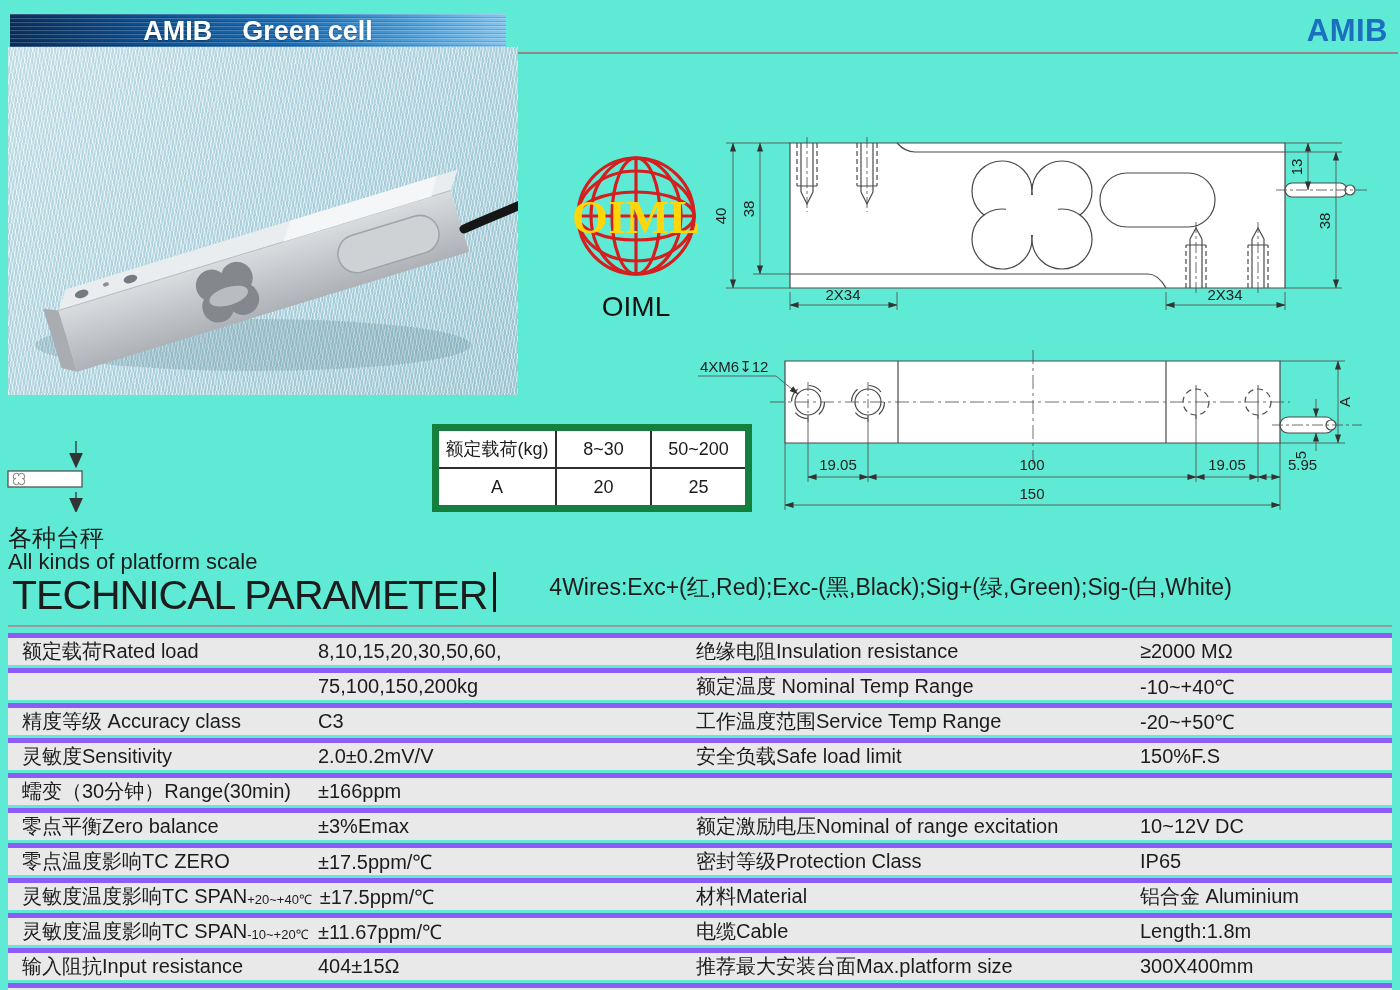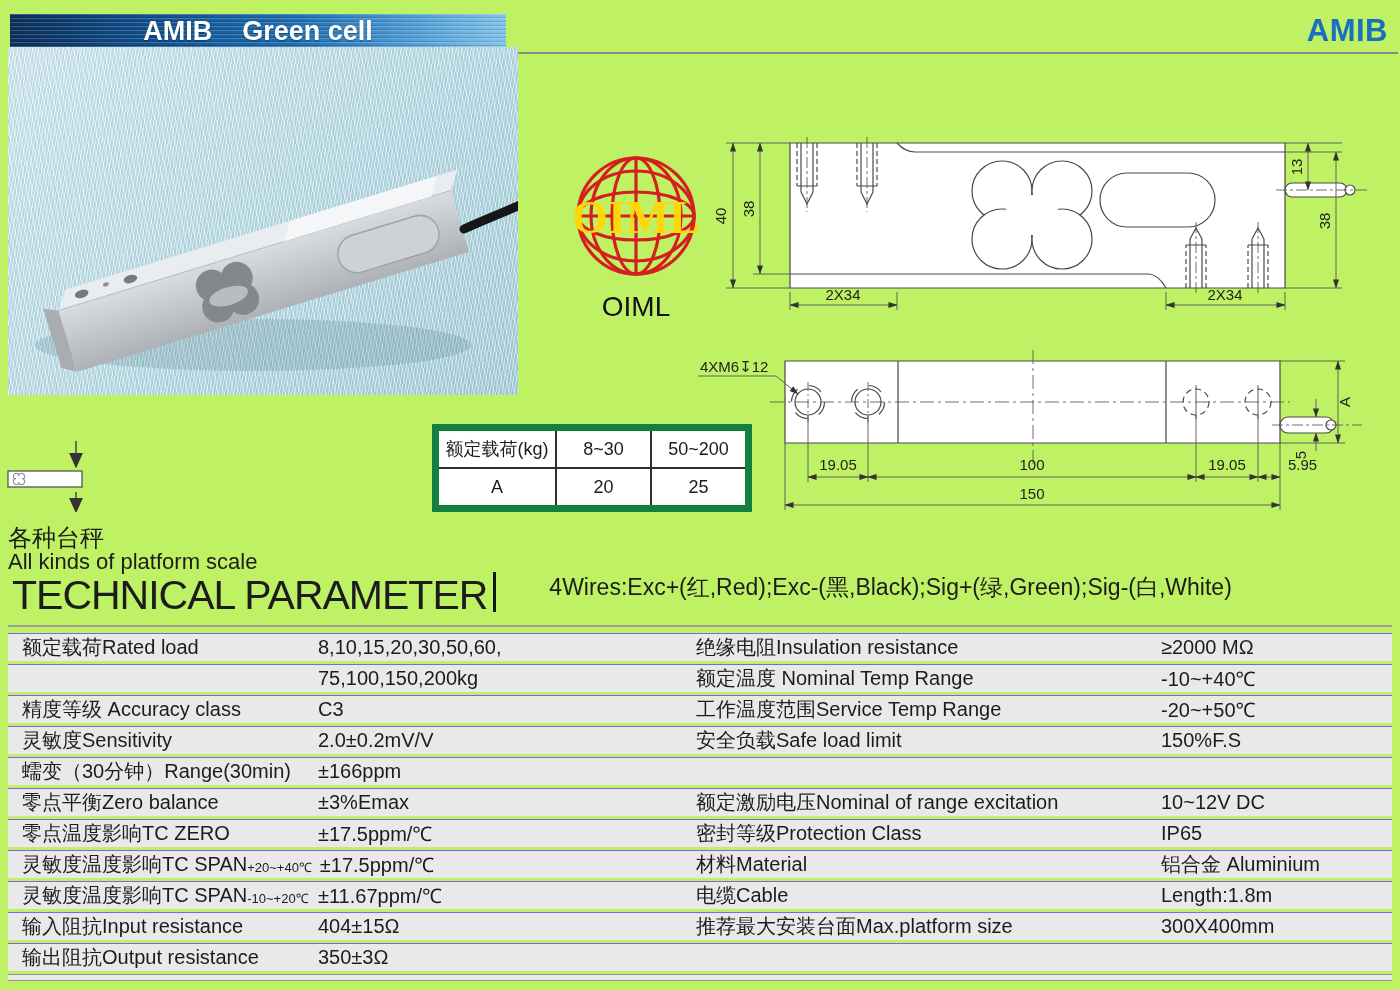--- a/index.html
+++ b/index.html
@@ -1,16 +1,16 @@
 <!DOCTYPE html>
 <html><head>
 <meta charset="utf-8">
 <style>
   html,body{margin:0;padding:0;background:#fff;}
-  .page{position:relative;width:1400px;height:990px;background:#bef264;overflow:hidden;
+  .page{position:relative;width:1400px;height:990px;background:#5eead4;overflow:hidden;
         font-family:"Liberation Sans",sans-serif;color:#1c1c1c;}
 
   
   .banner{position:absolute;left:10px;top:14px;width:496px;height:34px;
     background-image:
       repeating-linear-gradient(180deg, rgba(255,255,255,.20) 0 1px, rgba(255,255,255,0) 1px 3px, rgba(0,0,0,.14) 3px 4px),
       linear-gradient(90deg,#0a2f5a 0%,#10508e 28%,#1f6fb4 58%,#5aa7dc 85%,#84c4ec 100%);
     display:flex;align-items:center;justify-content:center;gap:30px;
     color:#fff;font-weight:700;font-size:27px;text-shadow:0 1px 2px rgba(0,0,0,.35);}
   .corner-brand{position:absolute;top:13px;right:12px;font-size:31px;font-weight:700;color:#1a70bf;letter-spacing:.5px;}
@@ -50,24 +50,24 @@
   
   .section-head{position:absolute;left:12px;top:572px;display:flex;}
   .section-title{font-size:41px;letter-spacing:-1px;line-height:46px;}
   .section-bar{width:3px;height:40px;background:#151515;margin:0 9px 2px 6px;}
   .wires-note{font-size:23px;padding-bottom:4px;white-space:nowrap;margin-left:44px;}
   .section-rule{position:absolute;left:8px;top:625px;width:1384px;height:0;border-top:2px solid #9a9a9a;}
 
   
   .ptable{position:absolute;left:8px;top:633px;width:1384px;}
   .prow{display:grid;grid-template-columns:680px 1fr;height:27px;background:#e9e9e9;
-        border-top:1px solid #8b5cf6;margin-bottom:3px;}
+        border-top:5px solid #8b5cf6;margin-bottom:3px;}
   .half{display:flex;align-items:center;overflow:visible;white-space:nowrap;}
   .lhalf{padding-left:14px;}
-  .rhalf{padding-left:8px;gap:21px;}
+  .rhalf{padding-left:8px;}
   .plabel{min-width:288px;padding-right:8px;font-size:20px;}
   .rlabel{min-width:436px;padding-right:8px;font-size:20px;}
   .pvalue{font-size:20px;}
   .psub{font-size:13px;vertical-align:-1px;}
   .pclose{height:5px;background:#e9e9e9;border-top:1px solid #979797;border-bottom:1px solid #979797;}
 </style>
 </head>
 <body>
 
 <div class="page">

